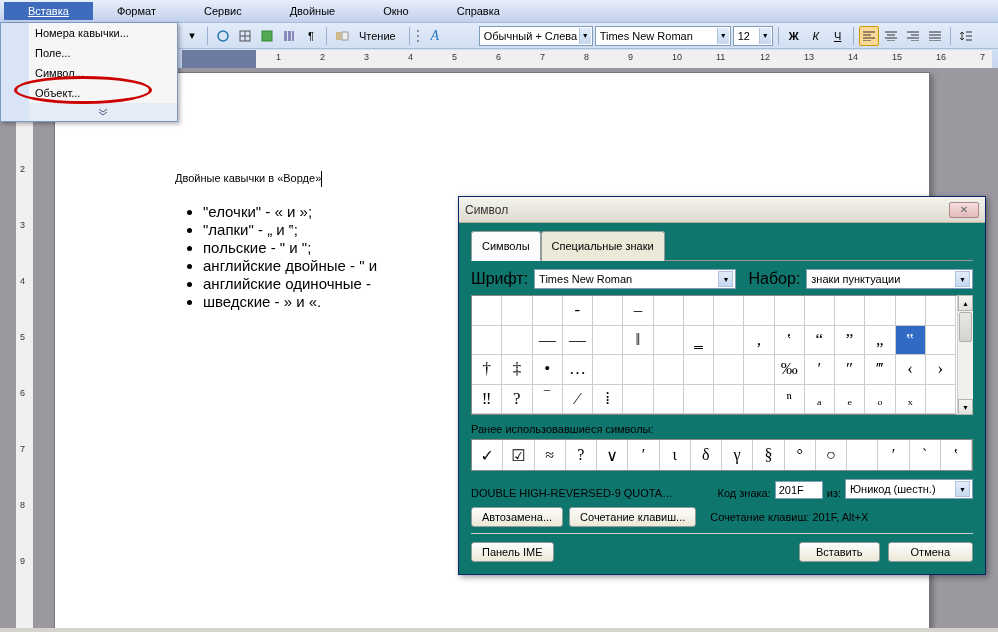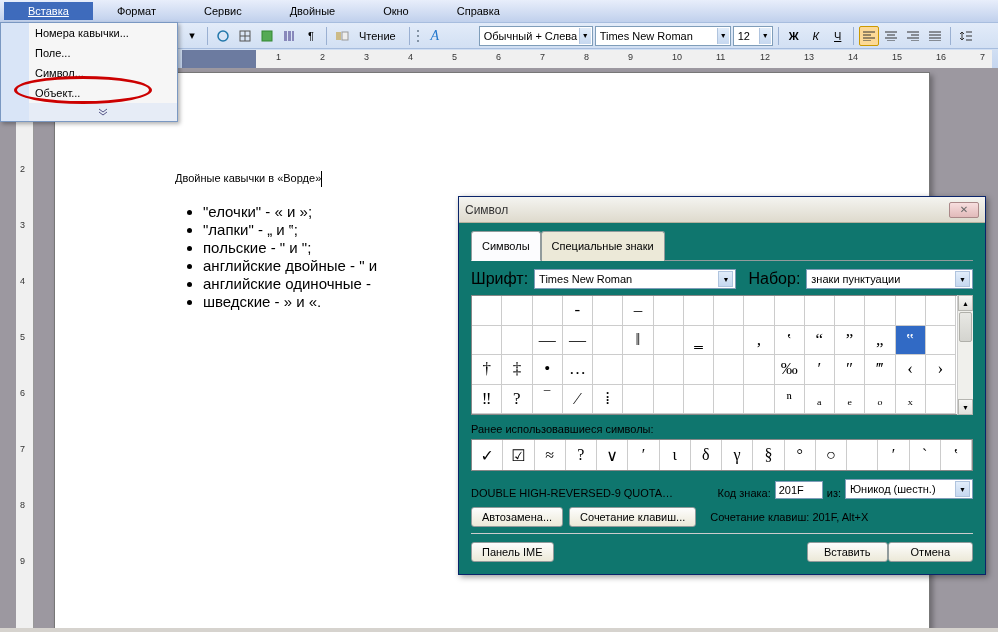--- a/index.html
+++ b/index.html
@@ -71,21 +71,21 @@
 
   .info-row { display: flex; align-items: flex-end; gap: 4px; margin: 8px 0; font-size: 11px; }
   .info-row .char-name { flex: 1; white-space: nowrap; overflow: hidden; text-overflow: ellipsis; }
   .info-row input { width: 48px; height: 18px; border: 1px solid #7f9db9; padding: 0 3px; font-size: 11px; }
 
   .btn { background: linear-gradient(#fdfdfd,#ece9d8); border: 1px solid #919b9c; border-radius: 3px; padding: 3px 10px; font-size: 11px; cursor: default; }
   .btn-row { display: flex; gap: 6px; margin-bottom: 6px; align-items: center; }
   .btn-row .shortcut-lbl { font-size: 11px; margin-left: 8px; }
   
   .dlg-footer { display: flex; justify-content: space-between; padding-top: 8px; border-top: 1px solid #ccc; margin-top: 6px; }
-  .dlg-footer .right { display: flex; gap: 0; }
+  .dlg-footer .right { display: flex; gap: 8px; }
 </style>
 </head>
 <body>
 
 <div class="menubar">
   <div class="menubar-item active"><span class="u">Вставка</span></div>
   <div class="menubar-item"><span>Формат</span></div>
   <div class="menubar-item"><span>Сервис</span></div>
   <div class="menubar-item"><span>Двойные</span></div>
   <div class="menubar-item"><span>Окно</span></div>

